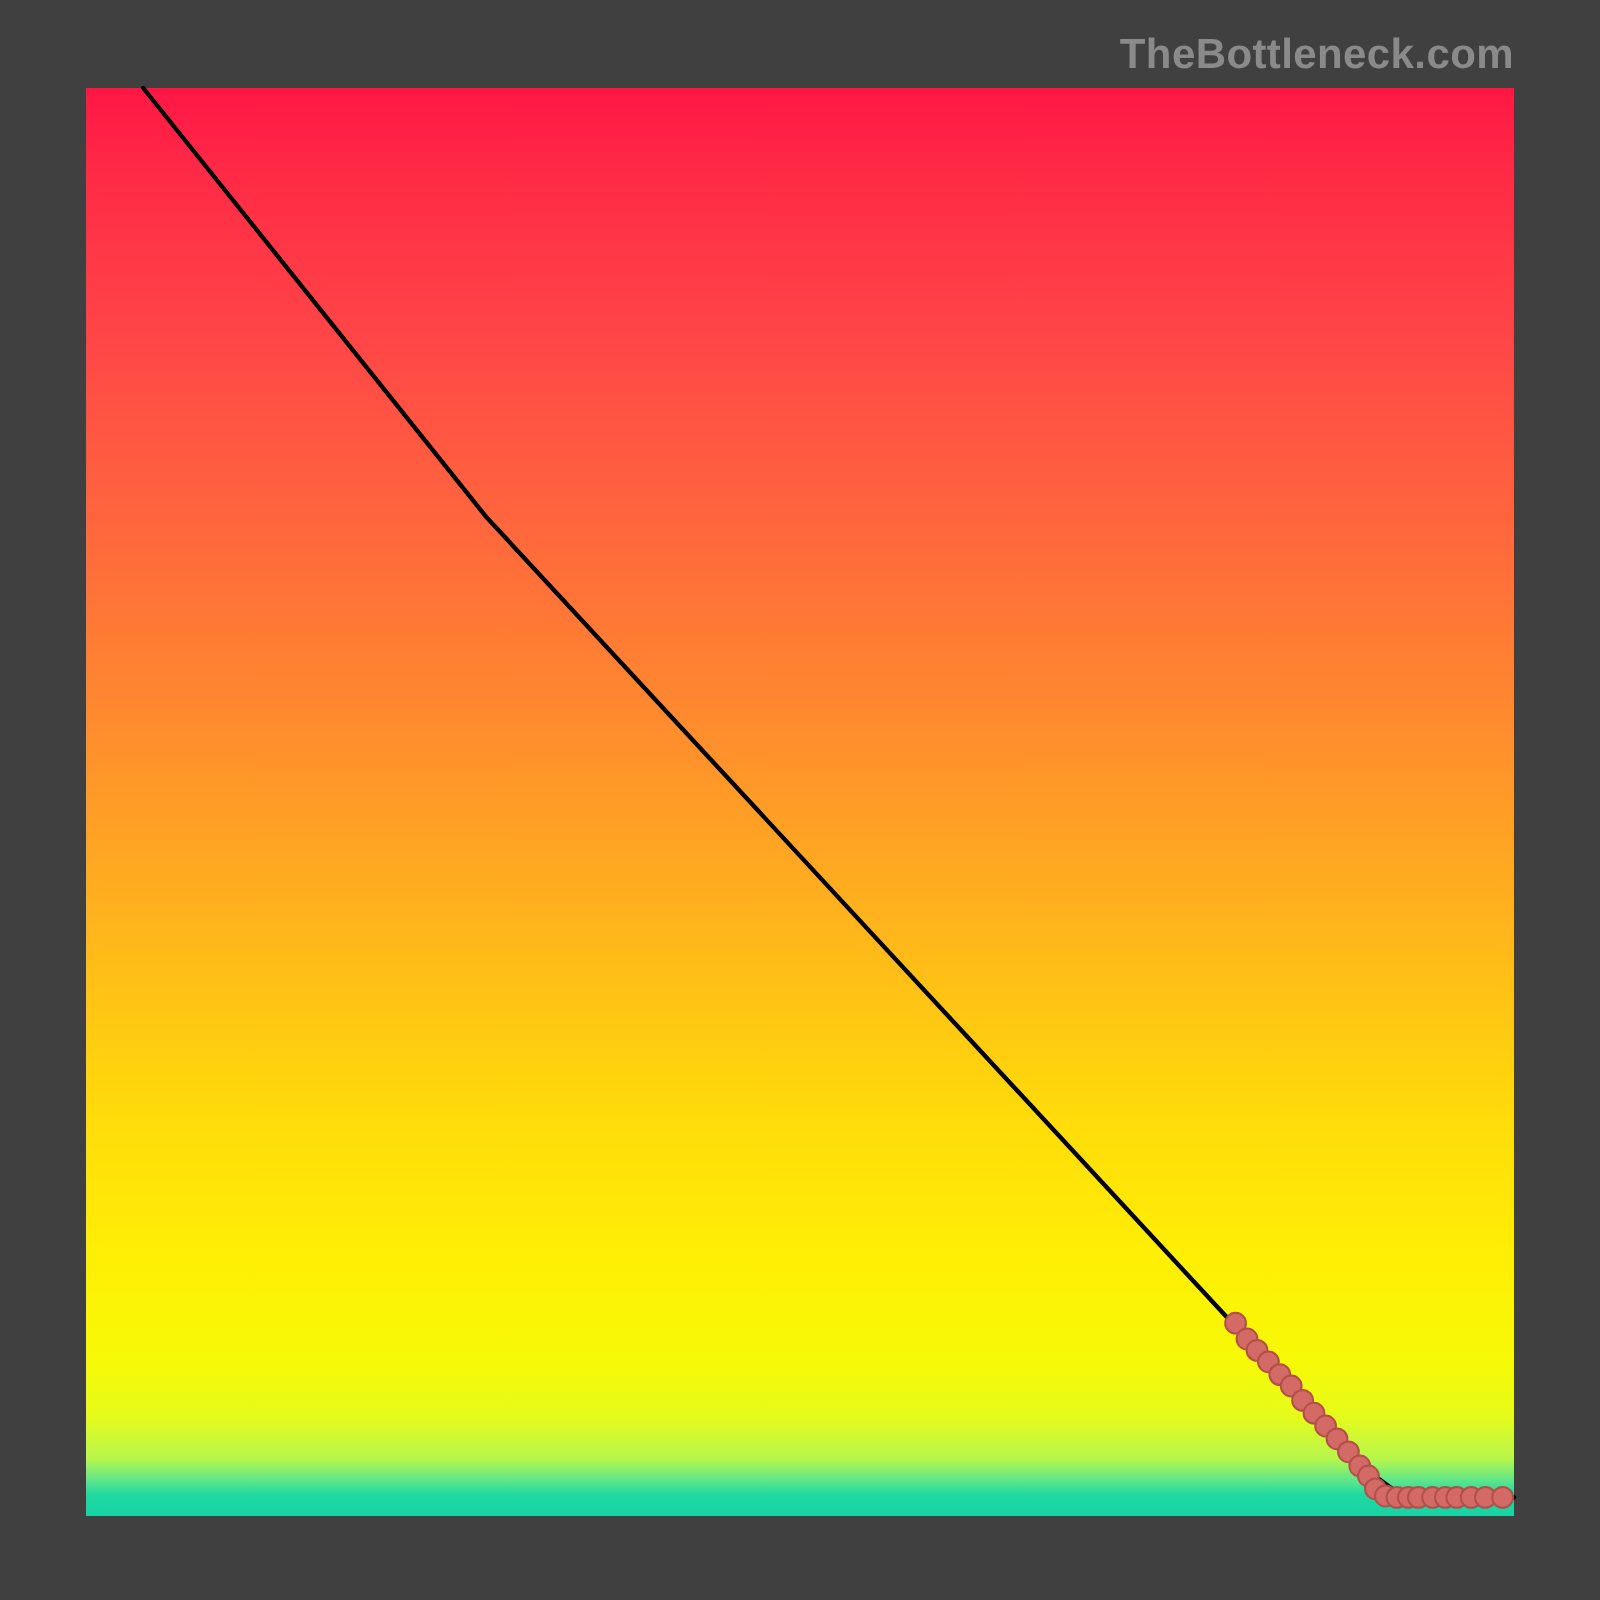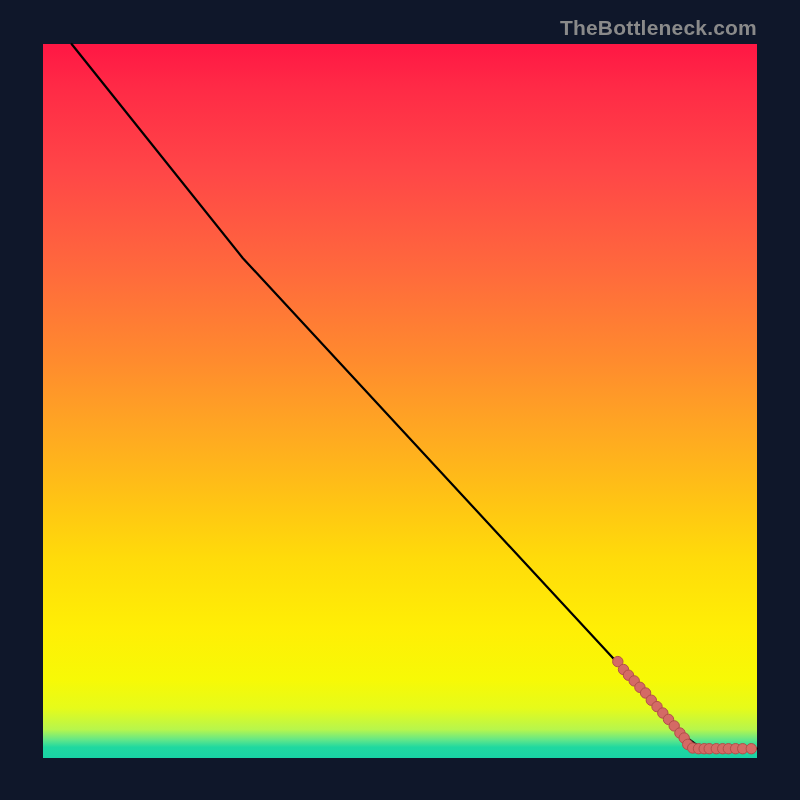--- a/index.html
+++ b/index.html
@@ -8,21 +8,21 @@
     width: 800px;
     height: 800px;
     background: #000;
     font-family: Arial, Helvetica, sans-serif;
     overflow: hidden;
   }
   .frame {
     position: relative;
     width: 800px;
     height: 800px;
-    background: #0f172a;
+    background: #404040;
   }
   .plot-area {
     position: absolute;
     left: 43px;
     top: 44px;
     width: 714px;
     height: 714px;
     
     background: linear-gradient(
       to bottom,

